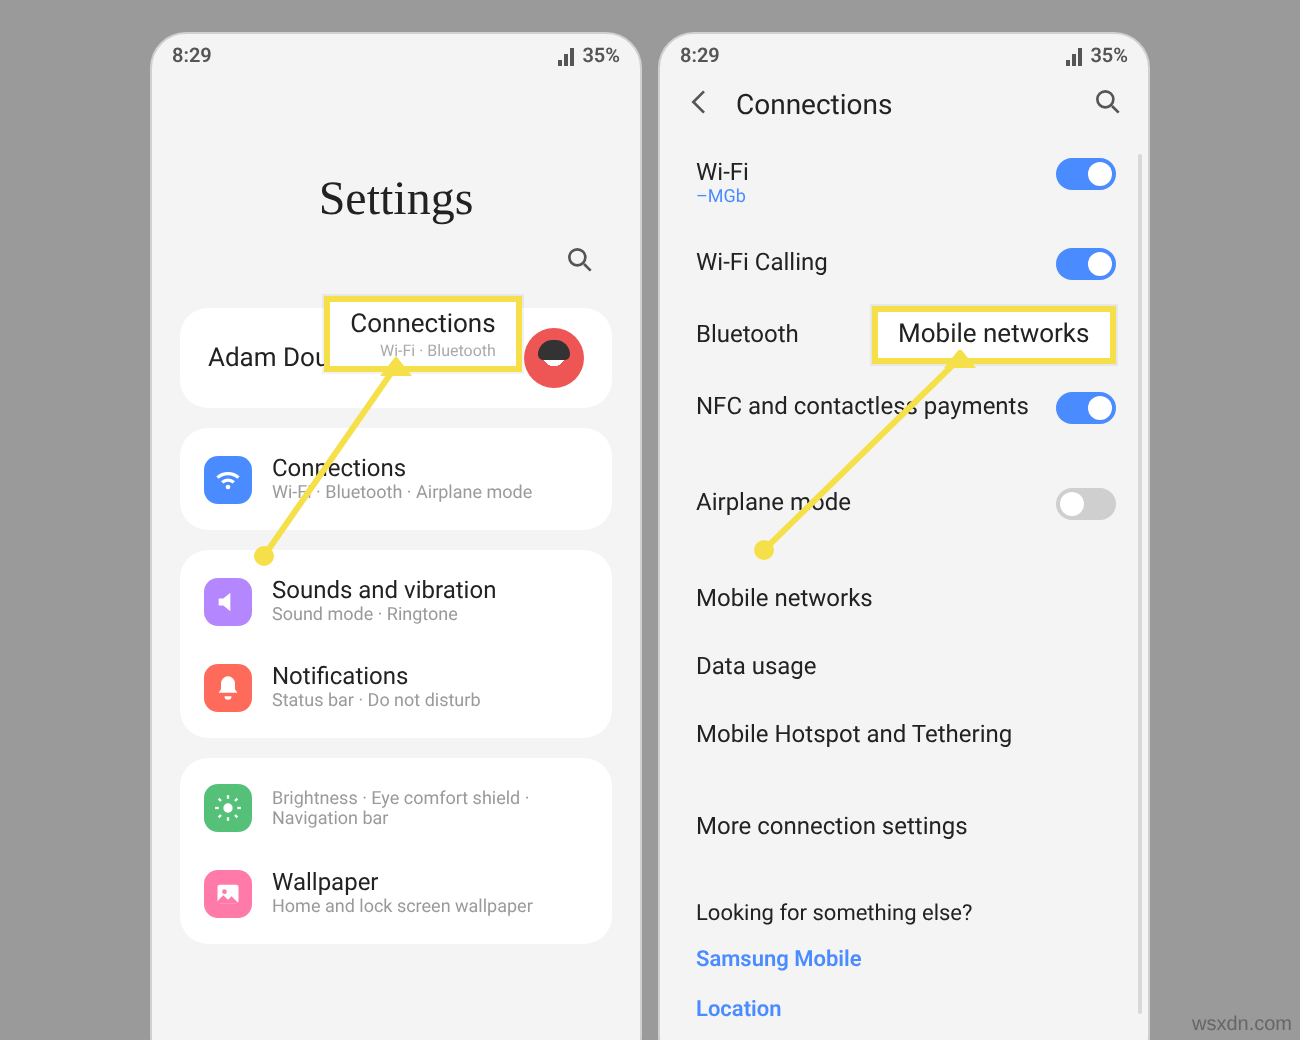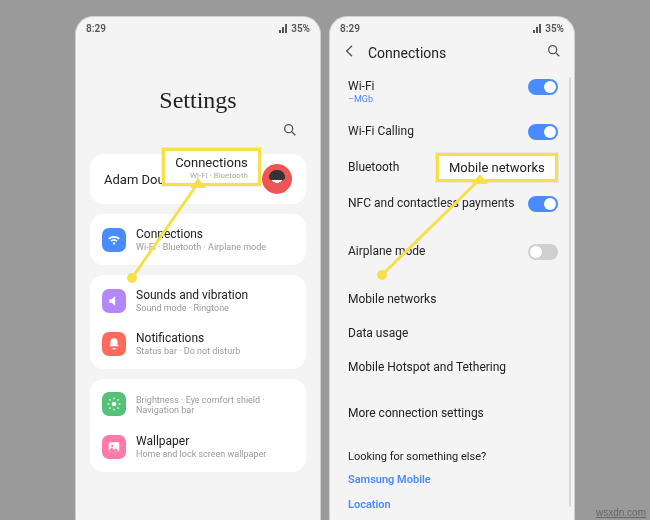--- a/index.html
+++ b/index.html
@@ -91,21 +91,20 @@
   .callout{
     position:absolute;background:#fff;padding:5px 10px 3px;
     border:3px solid #f5e04a; box-shadow:0 0 0 1px rgba(0,0,0,.05);
     font-size:13px;color:#222;text-align:center;line-height:1.15;
   }
   .callout .csub{font-size:8px;color:#aaa;display:block;margin-left:15px;}
   .arrow{position:absolute;pointer-events:none;}
   .watermark{
     position:absolute;right:4px;bottom:2px;font-size:10px;color:#666;
     font-family: Arial, sans-serif;
-    text-decoration: underline;
   }
 </style>
 </head>
 <body>
 
 <div class="phones">
 
   <div class="phone">
     <div class="statusbar">
       <span>8:29</span>

